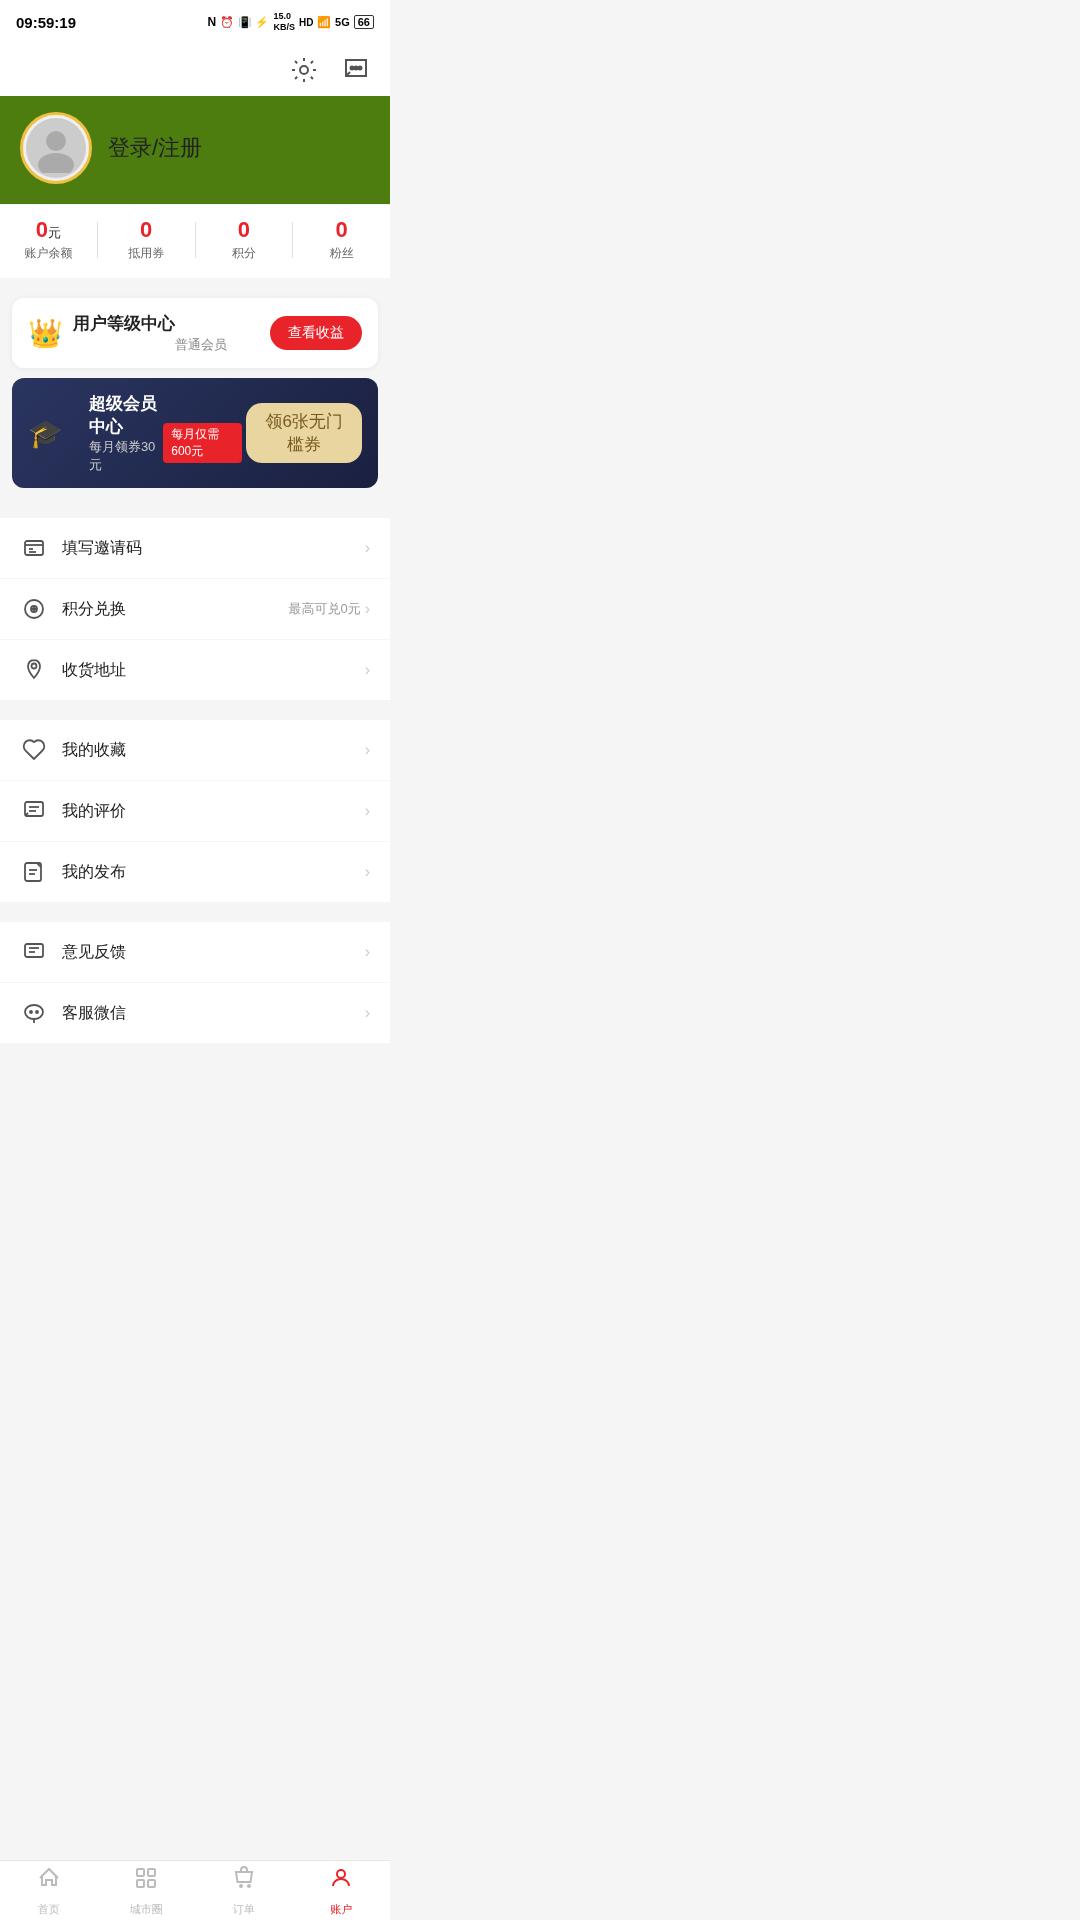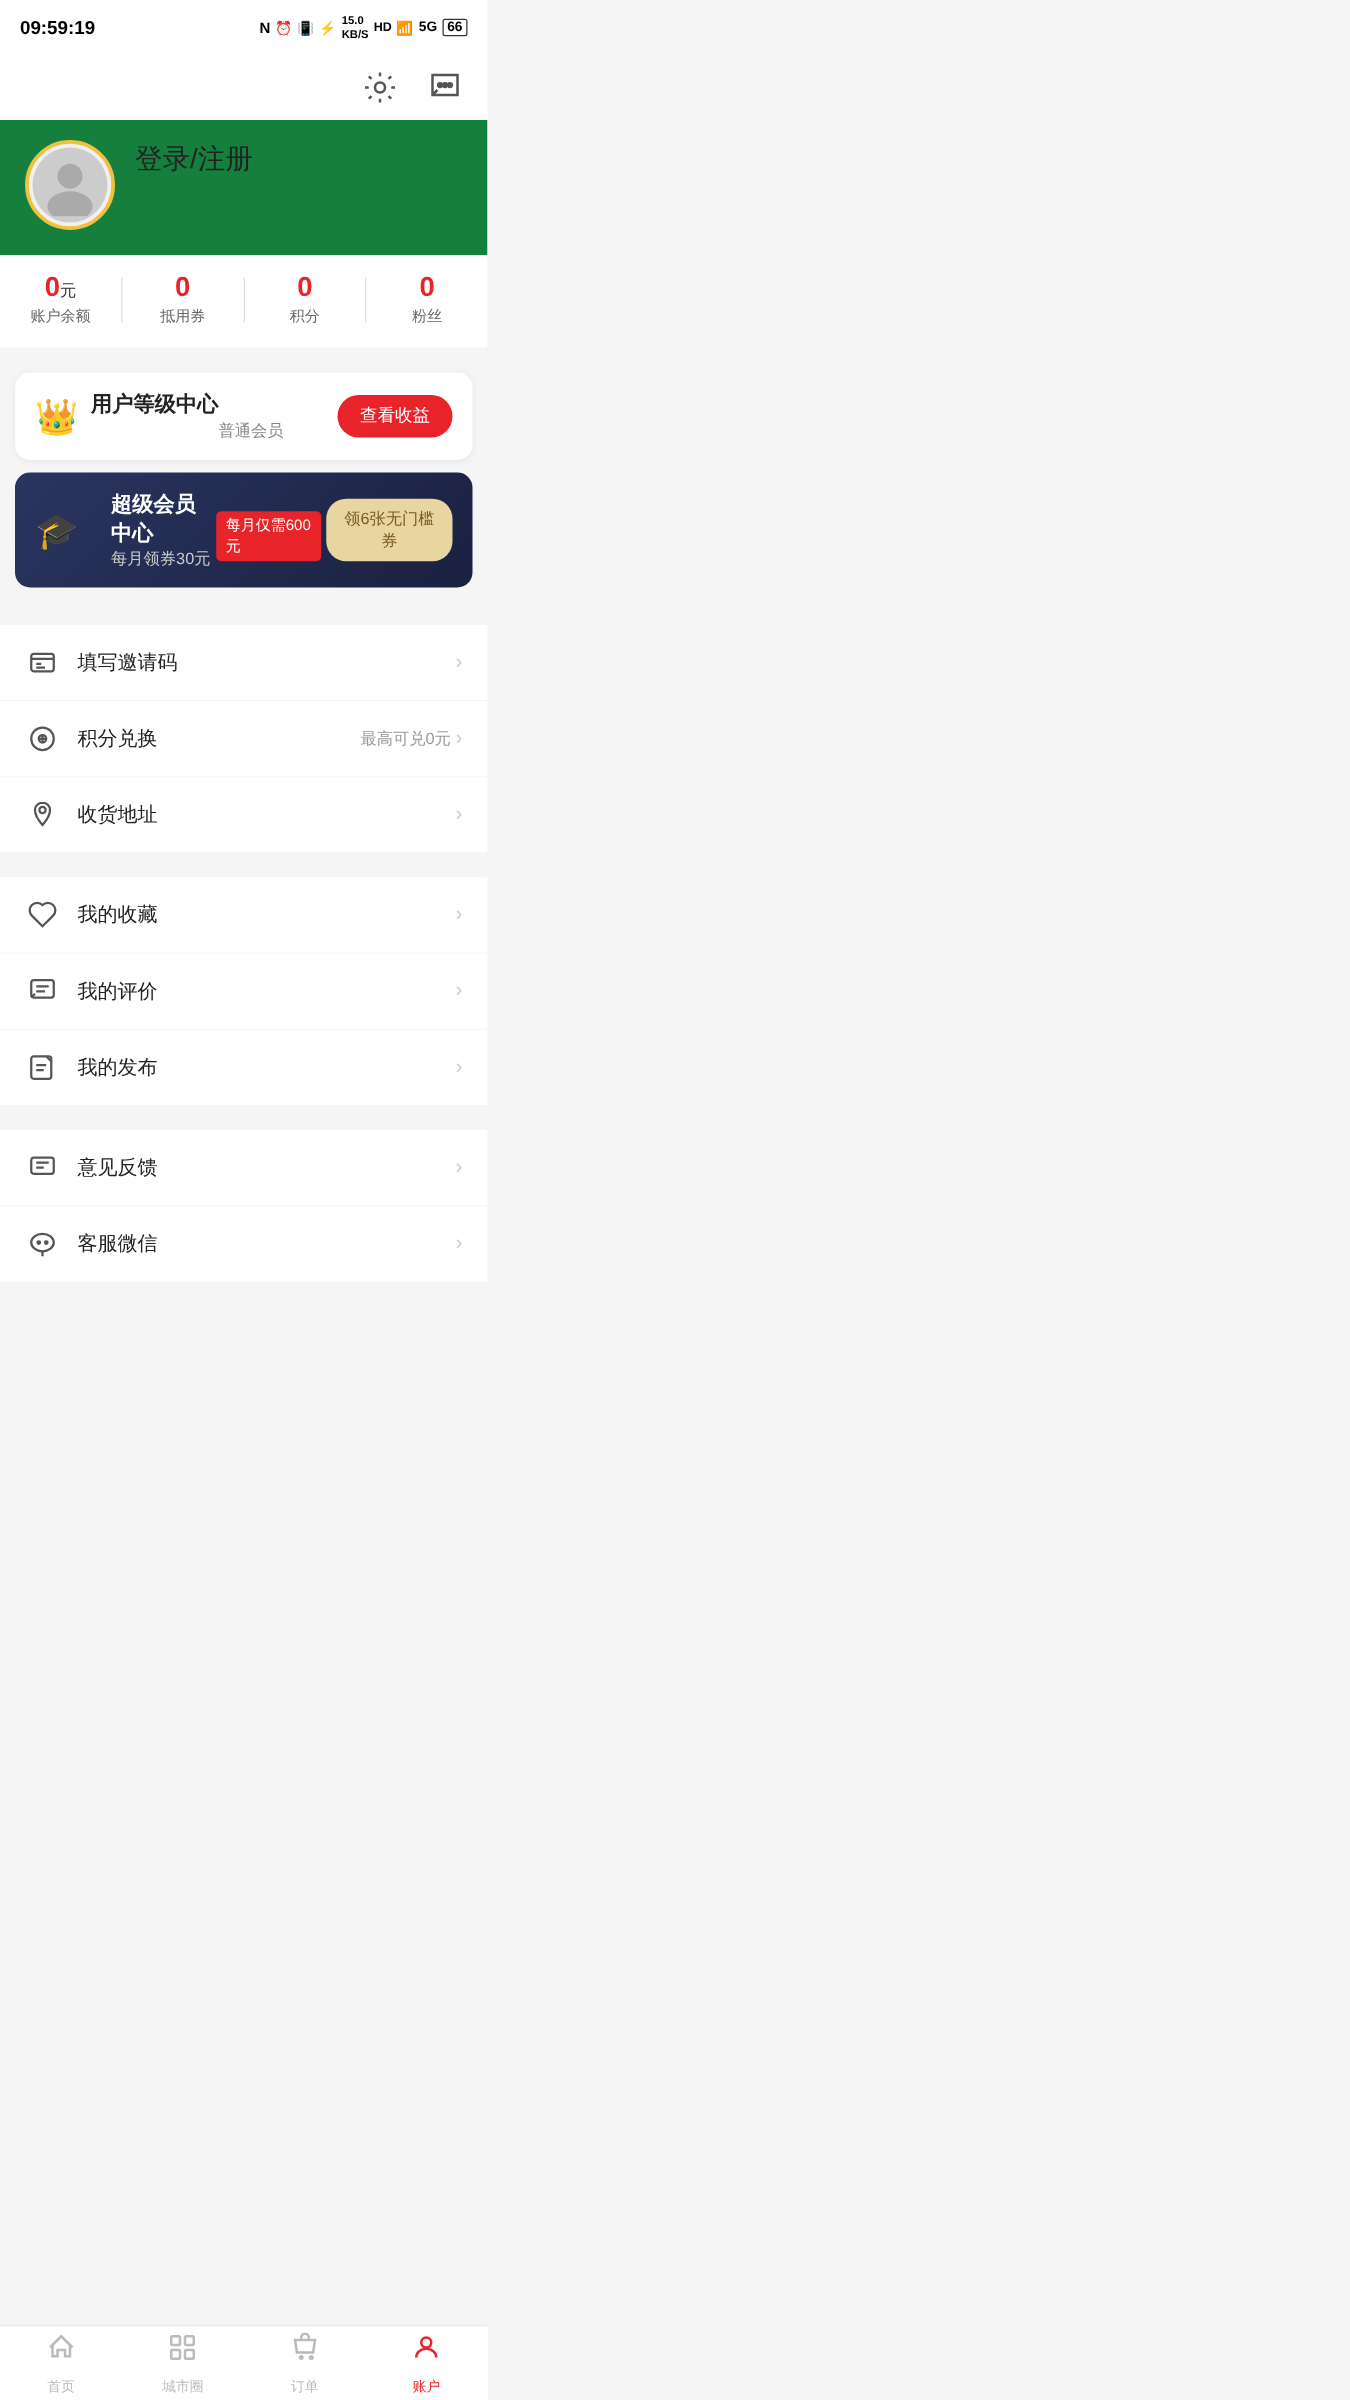--- a/index.html
+++ b/index.html
@@ -41,24 +41,24 @@
       height: 36px;
       display: flex;
       align-items: center;
       justify-content: center;
       cursor: pointer;
     }
     .gear-svg, .chat-svg { width: 28px; height: 28px; }
 
     
     .profile-section {
-      background: #15803d;
+      background: #4d7c0f;
       padding: 16px 20px 20px;
       display: flex;
-      align-items: flex-start;
+      align-items: center;
       gap: 16px;
     }
     .avatar-container {
       width: 72px;
       height: 72px;
       border-radius: 50%;
       border: 3px solid #f0c040;
       display: flex;
       align-items: center;
       justify-content: center;
@@ -181,21 +181,21 @@
       border-radius: 4px;
       padding: 3px 8px;
       font-weight: 500;
     }
     .coupon-btn {
       background: #e8d5a0;
       color: #7a5a20;
       border: none;
       border-radius: 16px;
       padding: 7px 14px;
-      font-size: 13px;
+      font-size: 17px;
       font-weight: 500;
       cursor: pointer;
     }
 
     
     .menu-section {
       background: #fff;
       margin: 10px 0 0;
     }
     .menu-item {

